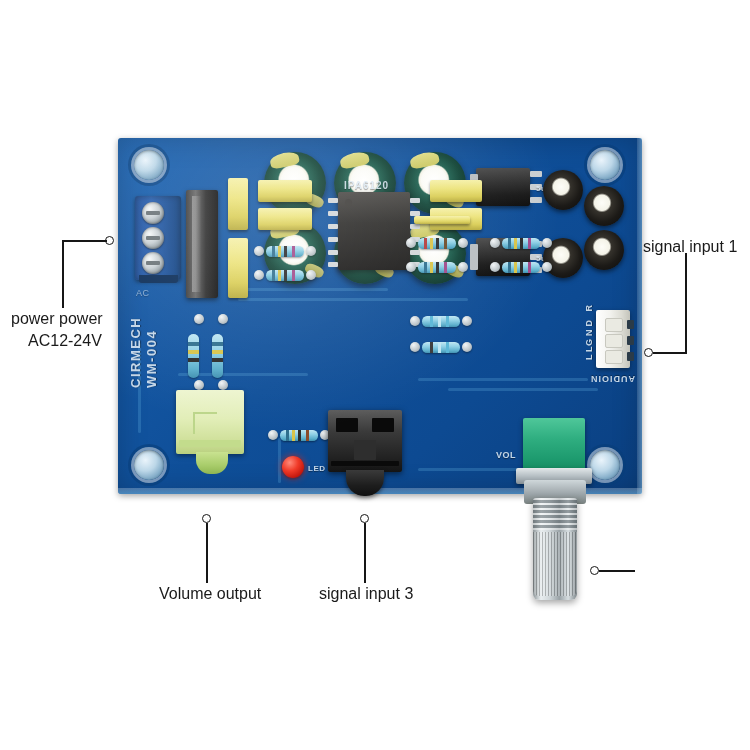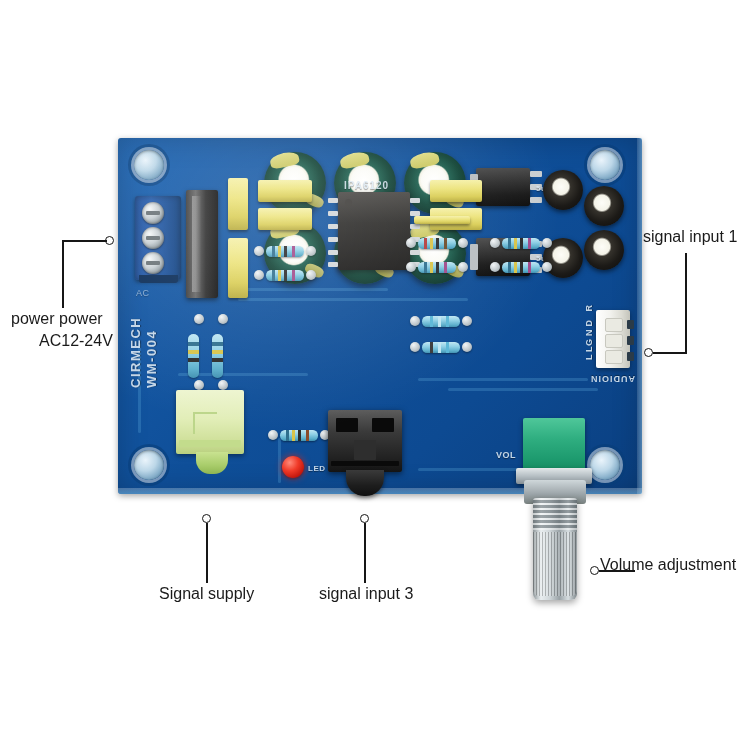--- a/index.html
+++ b/index.html
@@ -481,32 +481,31 @@
   <div class="pot-neck"></div>
   <div class="pot-shaft">
     <span class="thread"></span>
     <span class="knurl"></span>
   </div>
 
   <div class="marker" style="left:105px;top:236px;"></div>
   <div class="leader lead-h" style="left:62px;top:240px;width:45px;"></div>
   <div class="leader lead-v" style="left:62px;top:240px;height:68px;"></div>
   <div class="anno" style="left:11px;top:310px;">power power</div>
-  <div class="anno" style="left:39px;top:332px;">AC12-24V</div>
+  <div class="anno" style="left:28px;top:332px;">AC12-24V</div>
 
   <div class="marker" style="left:644px;top:348px;"></div>
   <div class="leader lead-h" style="left:653px;top:352px;width:34px;"></div>
   <div class="leader lead-v" style="left:685px;top:253px;height:100px;"></div>
-  <div class="anno" style="left:643px;top:228px;">signal input 1</div>
+  <div class="anno" style="left:643px;top:238px;">signal input 1</div>
 
   <div class="marker" style="left:202px;top:514px;"></div>
   <div class="leader lead-v" style="left:206px;top:523px;height:60px;"></div>
-  <div class="anno" style="left:159px;top:585px;">Signal supply</div>
+  <div class="anno" style="left:159px;top:585px;">Volume output</div>
 
   <div class="marker" style="left:360px;top:514px;"></div>
   <div class="leader lead-v" style="left:364px;top:523px;height:60px;"></div>
   <div class="anno" style="left:319px;top:585px;">signal input 3</div>
 
   <div class="marker" style="left:590px;top:566px;"></div>
   <div class="leader lead-h" style="left:599px;top:570px;width:36px;"></div>
-  <div class="anno" style="left:600px;top:556px;">Volume adjustment</div>
 
 </div>
 
 </body></html>

